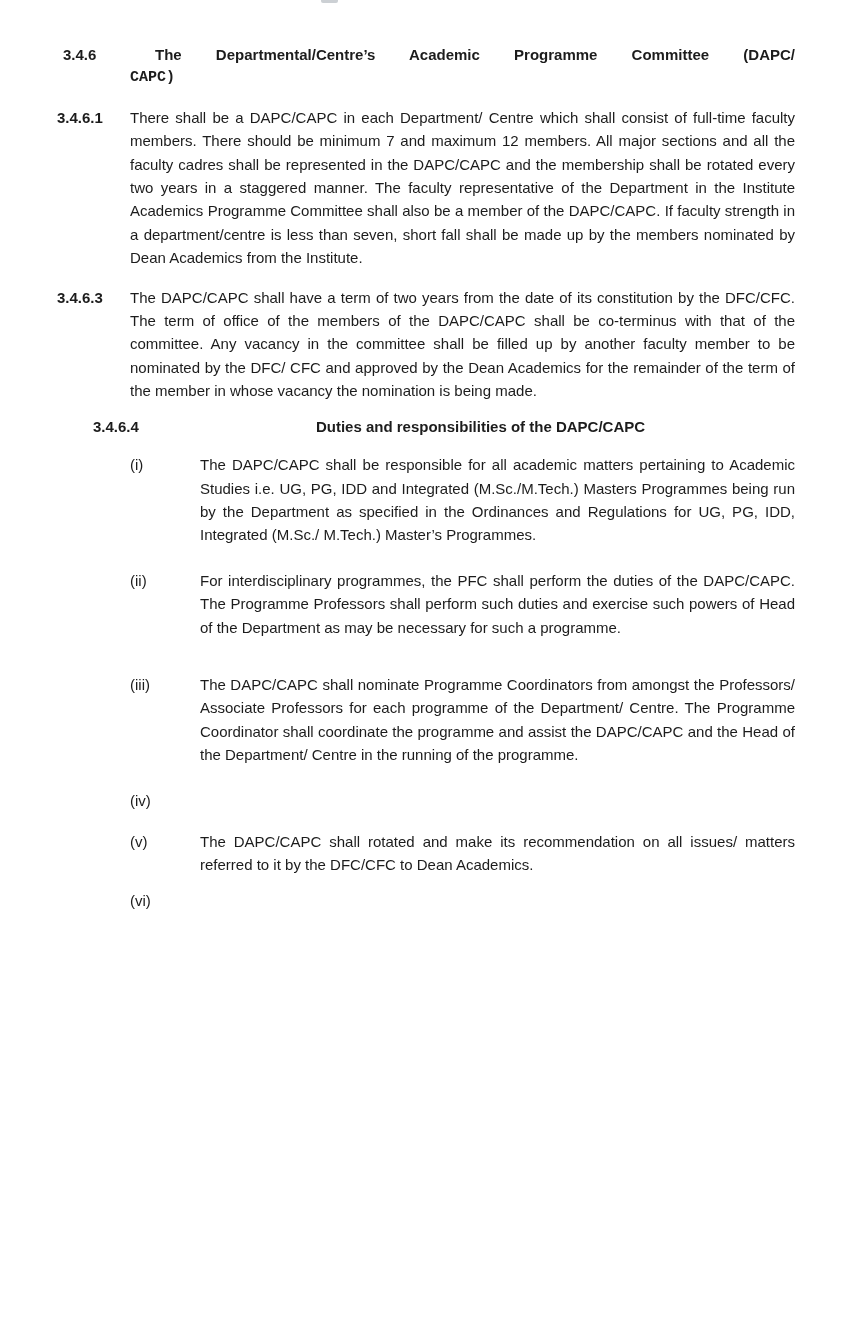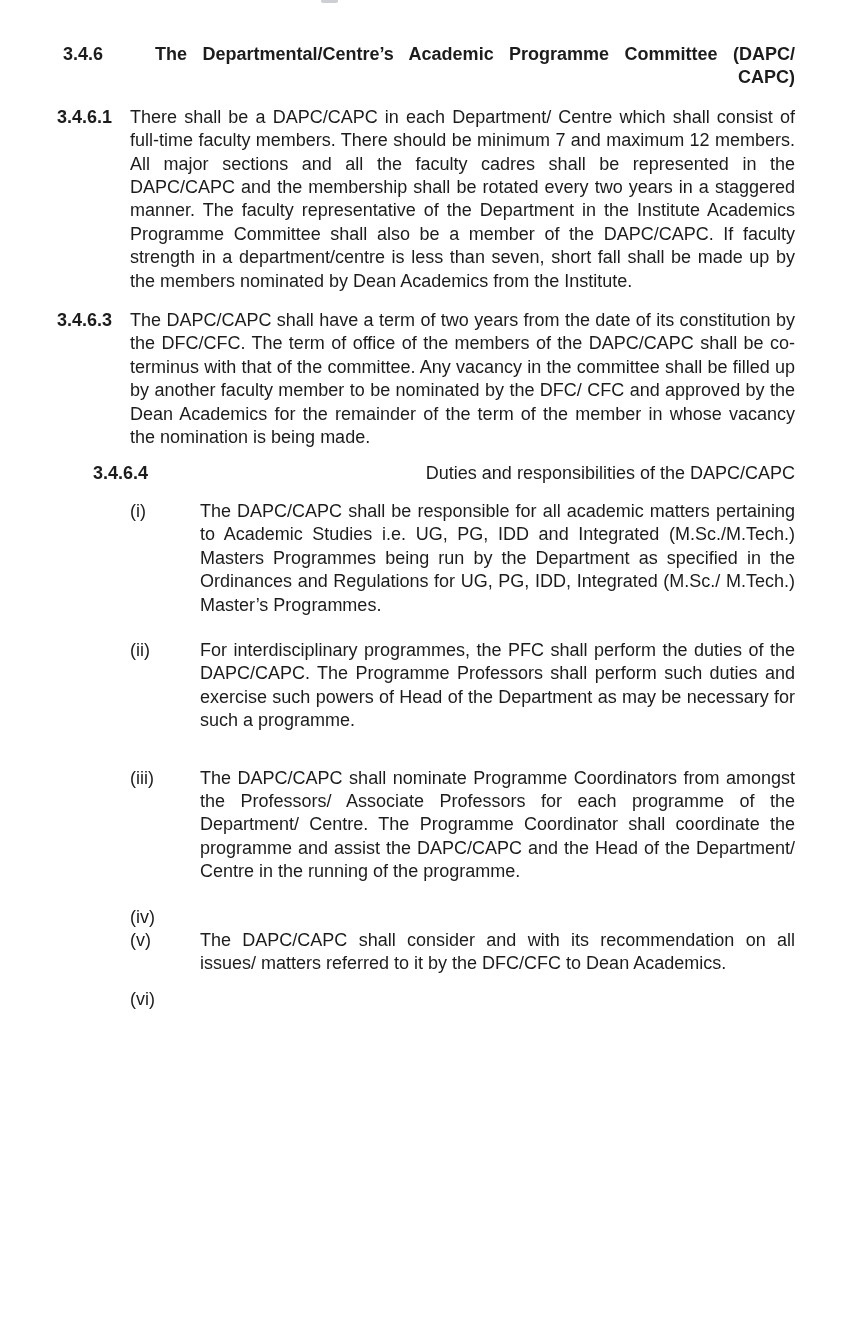--- a/index.html
+++ b/index.html
@@ -4,21 +4,21 @@
 <style>
   * { margin: 0; padding: 0; box-sizing: border-box; }
   html, body { background: #ffffff; }
 
   .page {
     position: relative;
     width: 863px;
     height: 1320px;
     background: #ffffff;
     font-family: "Liberation Sans", sans-serif;
-    font-size: 18px;
+    font-size: 15px;
     line-height: 23.4px;
     color: #1c1c1c;
     padding: 43px 68px 0 57px;
     overflow: hidden;
   }
 
   .edge-artifact {
     position: absolute;
     left: 321px;
     top: 0;
@@ -28,32 +28,32 @@
     border-radius: 0 0 2px 2px;
   }
 
   .row { display: flex; align-items: flex-start; }
   .row .num { flex: 0 0 73px; font-weight: 700; }
   .row .body { flex: 1 1 auto; min-width: 0; text-align: justify; }
 
   .heading .num { padding-left: 6px; }
   .heading .body { font-weight: 700; }
   .h-line1 { text-align: justify; text-align-last: justify; margin-left: 25px; }
-  .h-line2 { text-align: right; }
+  .h-line2 { text-align: left; font-family: Liberation Mono, monospace; }
 
-  .subheading .body { font-weight: 400; text-align: right; }
+  .subheading .body { font-weight: 700; text-align: center; }
 
   .duty { display: flex; align-items: flex-start; margin-left: 73px; }
   .duty .marker { flex: 0 0 70px; font-weight: 400; }
   .duty .text { flex: 1 1 auto; min-width: 0; text-align: justify; }
 
   .mb16 { margin-bottom: 16px; }
   .mb12 { margin-bottom: 12px; }
   .mb15 { margin-bottom: 15px; margin-left: 36px; }
-  .mb18 { }
+  .mb18 { margin-bottom: 18px; }
   .mb21 { margin-bottom: 34px; }
   .mb22 { margin-bottom: 22px; }
 </style>
 </head>
 <body>
 
 <div class="page">
 
   <div class="edge-artifact"></div>
 
@@ -95,20 +95,20 @@
     <div class="marker">(iii)</div>
     <div class="text">The DAPC/CAPC shall nominate Programme Coordinators from amongst the Professors/ Associate Professors for each programme of the Department/ Centre. The Programme Coordinator shall coordinate the programme and assist the DAPC/CAPC and the Head of the Department/ Centre in the running of the programme.</div>
   </div>
 
   <div class="duty mb18">
     <div class="marker">(iv)</div>
   </div>
 
   <div class="duty mb12">
     <div class="marker">(v)</div>
-    <div class="text">The DAPC/CAPC shall consider and with its recommendation on all issues/ matters referred to it by the DFC/CFC to Dean Academics.</div>
+    <div class="text">The DAPC/CAPC shall rotated and make its recommendation on all issues/ matters referred to it by the DFC/CFC to Dean Academics.</div>
   </div>
 
   <div class="duty">
     <div class="marker">(vi)</div>
   </div>
 
 </div>
 
 </body></html>

